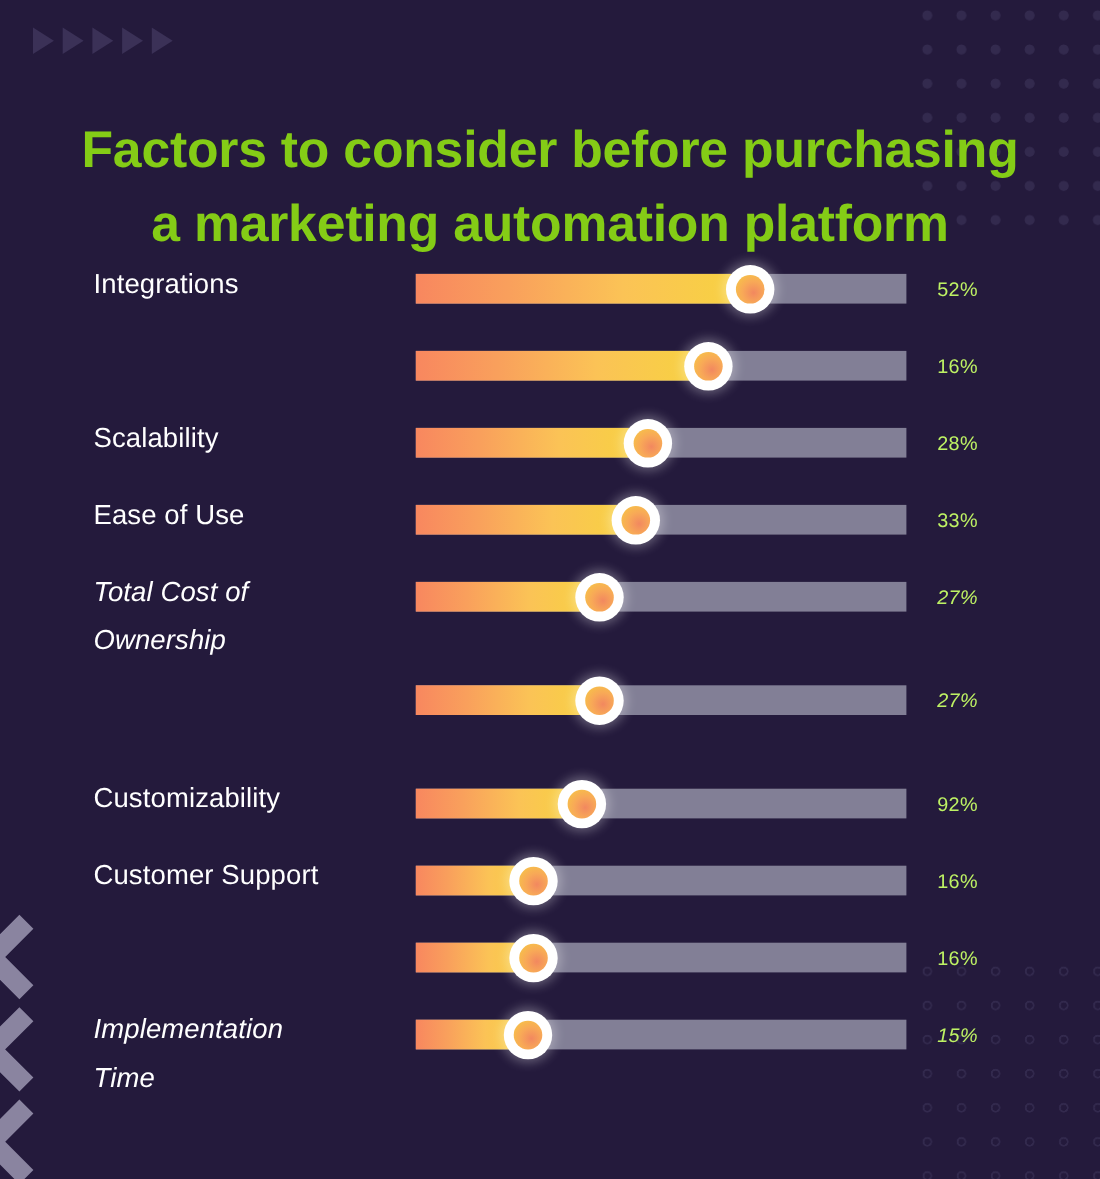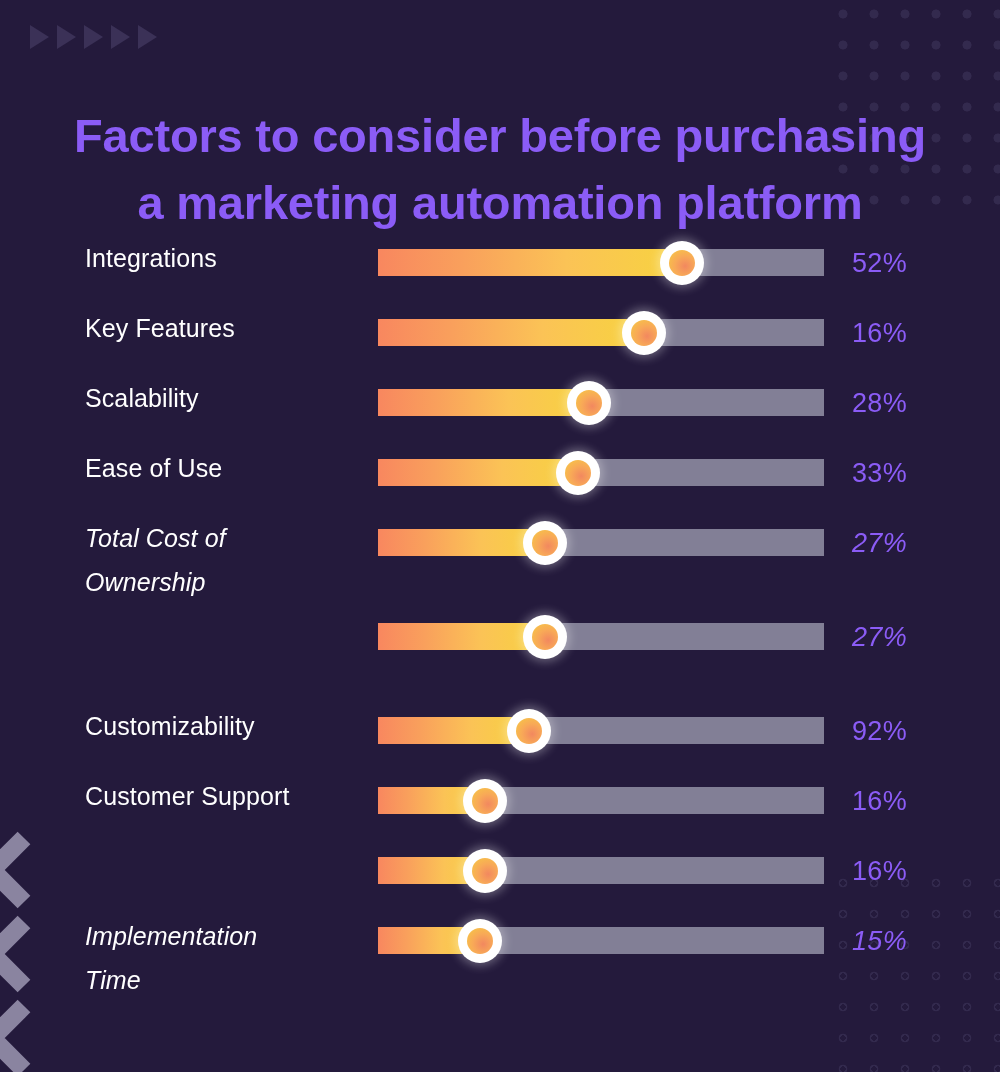--- a/index.html
+++ b/index.html
@@ -71,21 +71,21 @@
   }
   .chevrons svg { display: block; }
 
   
   .title {
     position: absolute;
     top: 72px;
     left: 0;
     width: 1000px;
     text-align: center;
-    color: #8b5cf6;
+    color: #84cc16;
     font-size: 47px;
     line-height: 1.42;
     font-weight: bold;
     letter-spacing: -0.2px;
     padding: 0 16px;
     box-sizing: border-box;
   }
   .title .line { display: block; white-space: nowrap; }
 
   
@@ -147,22 +147,22 @@
     width: 26px;
     height: 26px;
     border-radius: 50%;
     background: radial-gradient(circle at 62% 62%, #f2885f 0%, #f8a957 45%, #f6cb43 100%);
   }
 
   .row-value {
     position: absolute;
     left: 852px;
     top: 0;
-    color: #8b5cf6;
-    font-size: 27px;
+    color: #bef264;
+    font-size: 18px;
     line-height: 54px;
     letter-spacing: 0.3px;
   }
 </style>
 </head>
 <body>
 
 <div id="infographic">
 
   <div class="dots-top-right"></div>
@@ -194,21 +194,20 @@
   <div class="rows" id="rows">
       <div class="row">
         <div class="row-label">Integrations</div>
         <div class="track">
           <div class="fill" style="width: 303.92px;"></div>
           <div class="knob" style="left: 303.92px;"></div>
         </div>
         <div class="row-value">52%</div>
       </div>
       <div class="row">
-        <div class="row-label">Key Features</div>
         <div class="track">
           <div class="fill" style="width: 265.7px;"></div>
           <div class="knob" style="left: 265.7px;"></div>
         </div>
         <div class="row-value">16%</div>
       </div>
       <div class="row">
         <div class="row-label">Scalability</div>
         <div class="track">
           <div class="fill" style="width: 211.1px;"></div>

